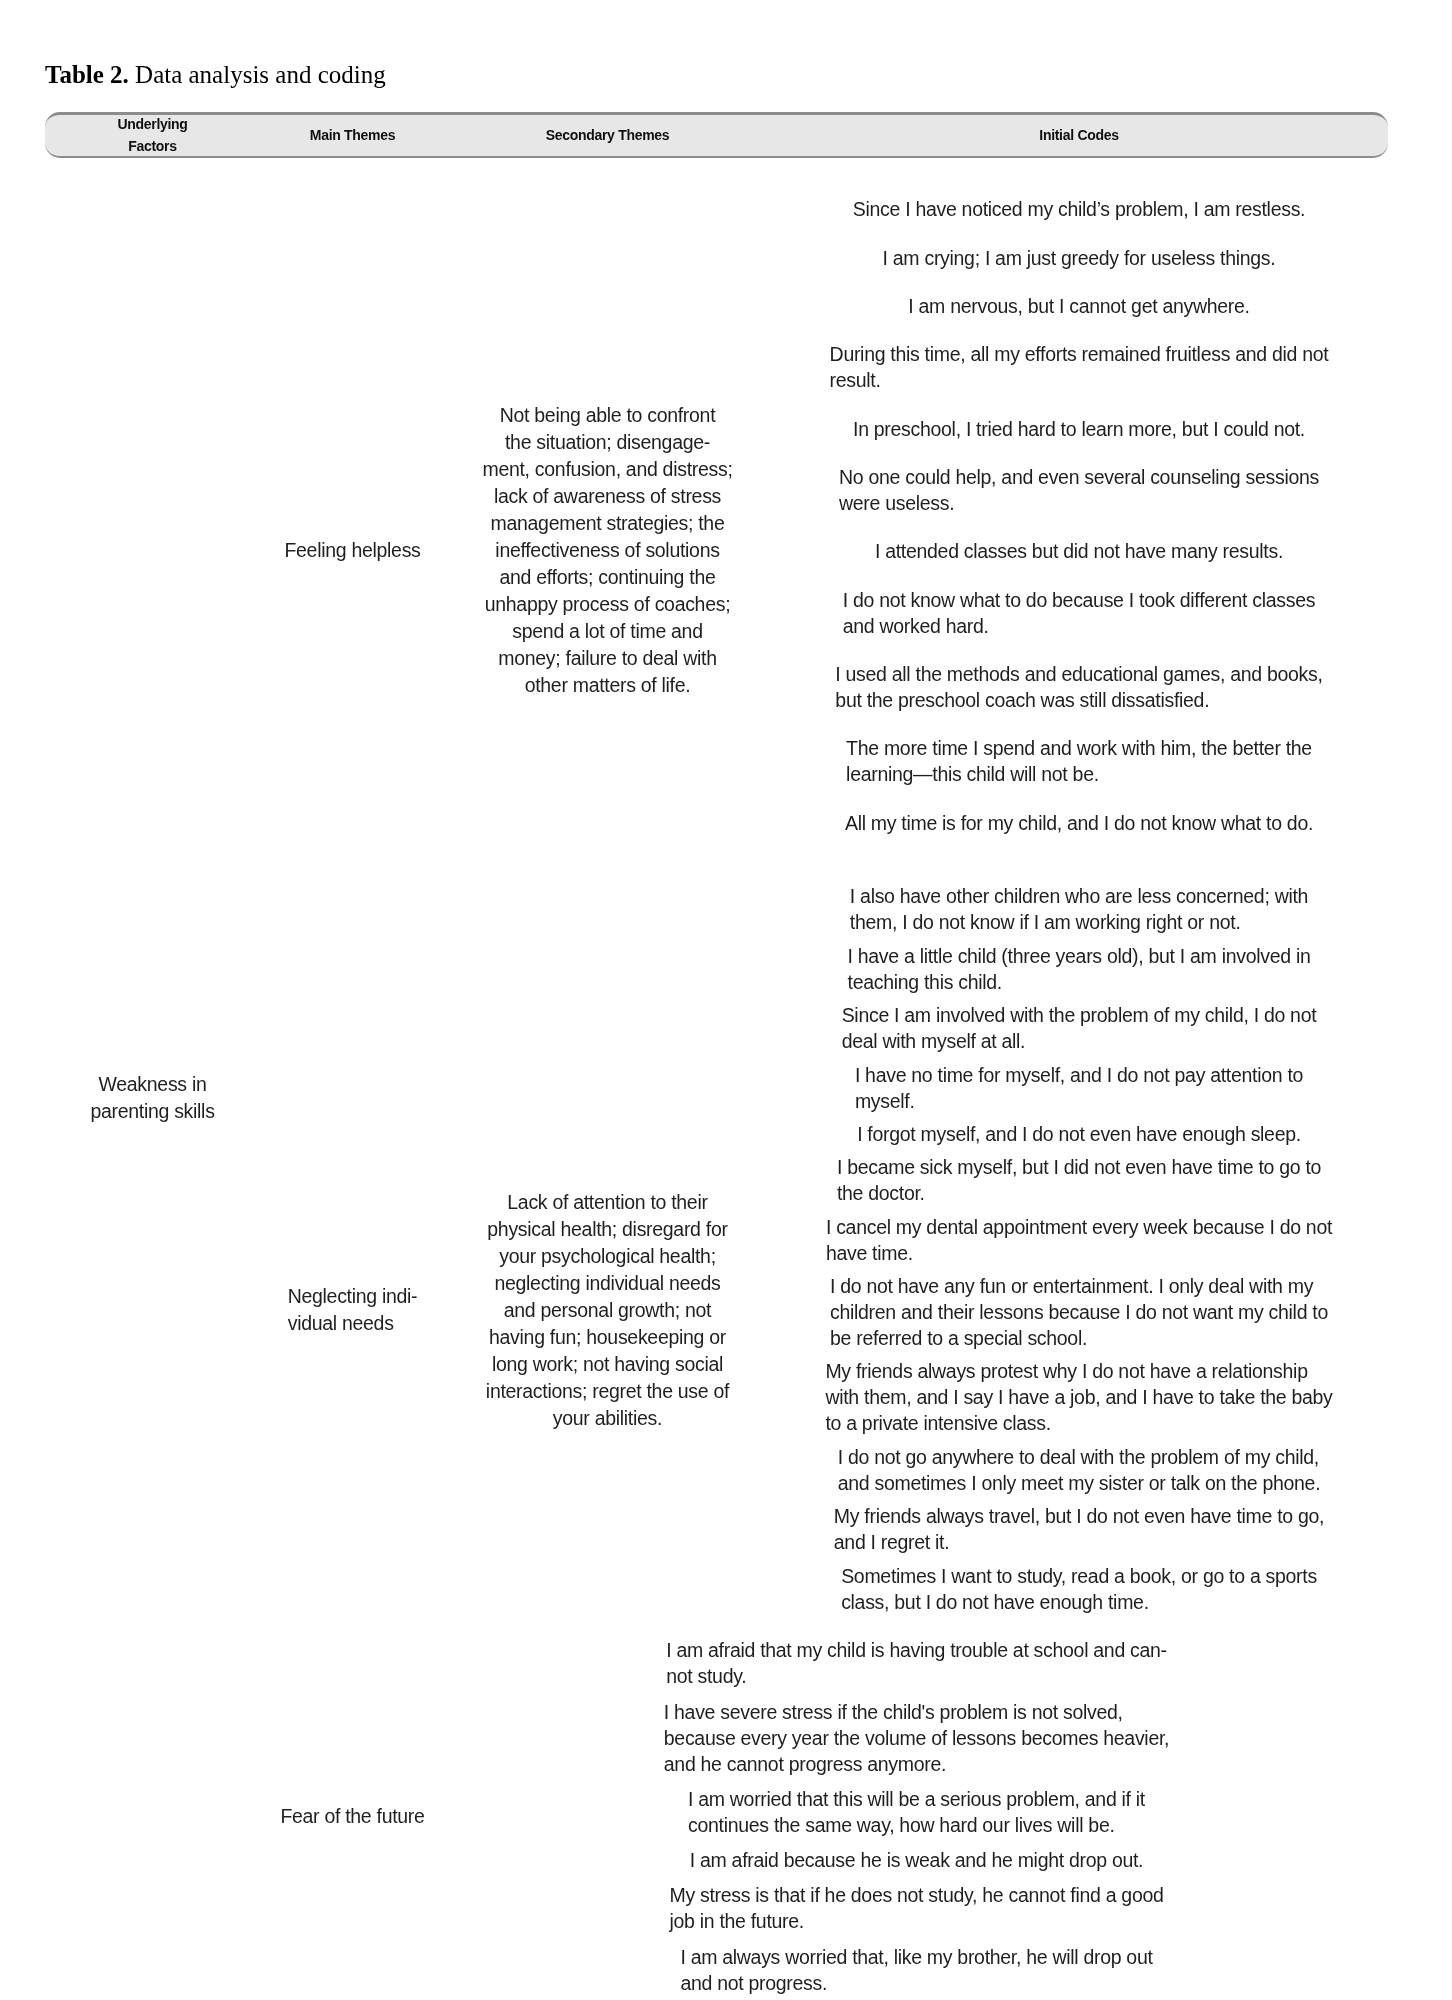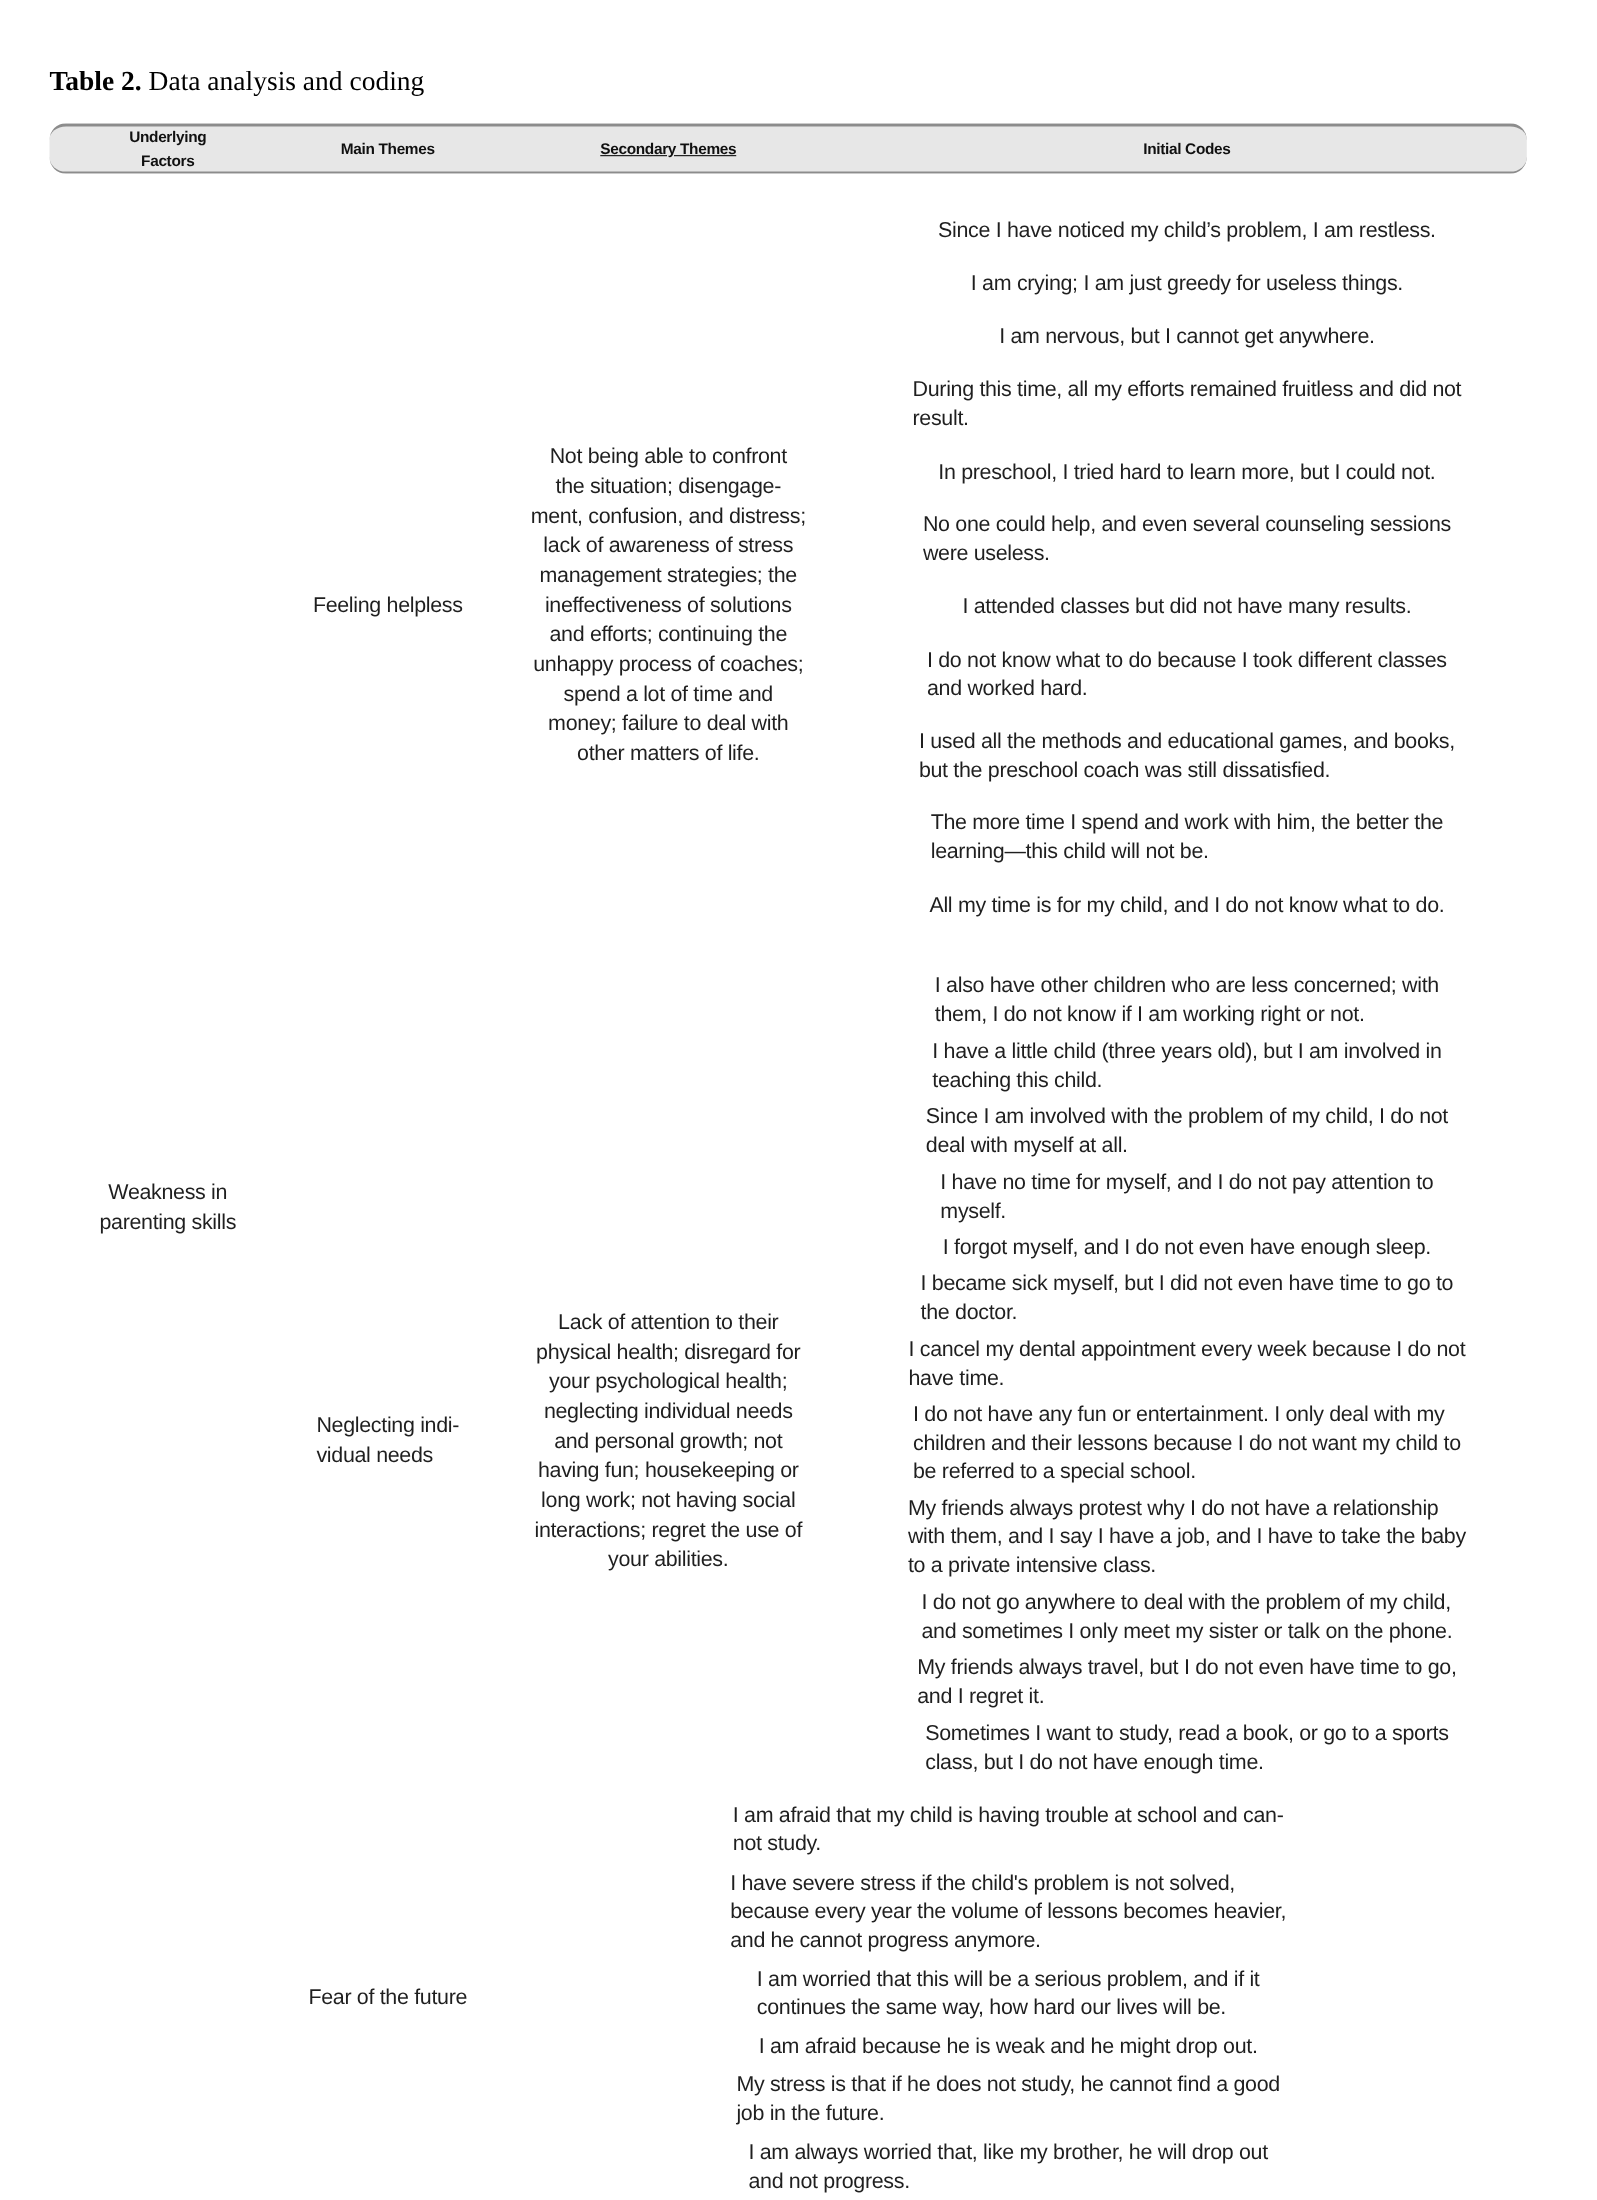--- a/index.html
+++ b/index.html
@@ -27,21 +27,21 @@
   .header-row{
     display:flex;height:46px;background:var(--header-bg);
     border-top:3px solid var(--border-gray);
     border-bottom:2px solid var(--border-gray);
     font-weight:bold;font-size:14px;color:#101010;border-radius:15px;
   }
   .header-cell{
     display:flex;align-items:center;justify-content:center;
     text-align:center;white-space:pre;line-height:21.5px;
   }
-  .hc1{width:215px;} .hc2{width:185px;} .hc3{width:325px;text-decoration:underline;} .hc4{flex:1;}
+  .hc1{width:215px;} .hc2{width:185px;} .hc3{width:325px;} .hc4{flex:1;}
   .body{display:flex;border-bottom:2px solid var(--border-dark);}
   .uf-cell{
     width:215px;display:flex;align-items:center;justify-content:center;
     text-align:center;white-space:pre;line-height:27px;padding-top:28px;
   }
   .groups{flex:1;display:flex;flex-direction:column;}
   .group{display:flex;}
   .group:nth-child(1){height:716px;}
   .group:nth-child(2){height:750px;}
   .group:nth-child(3){height:385px;}

